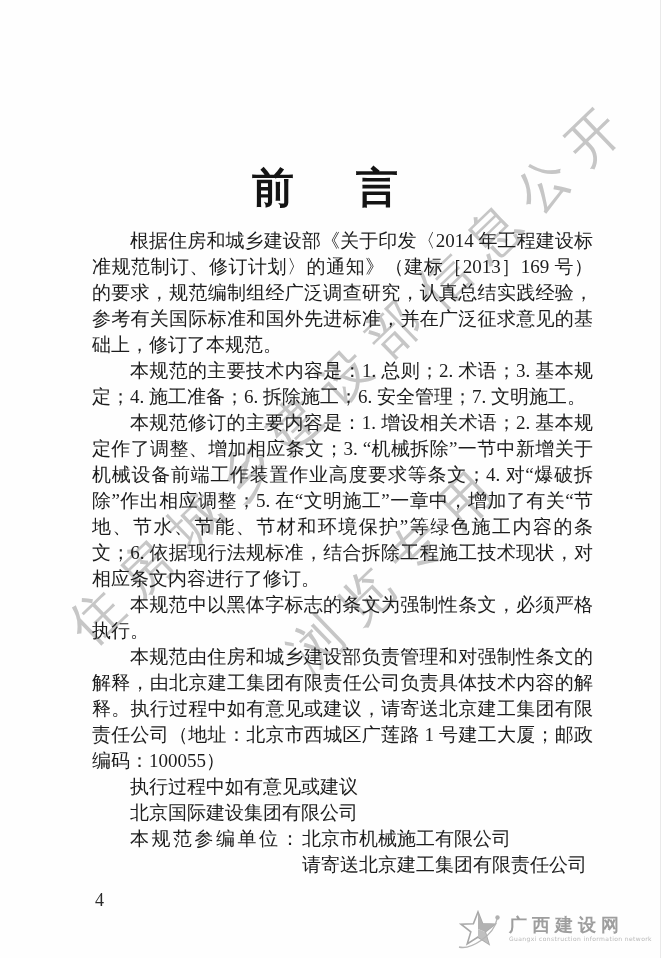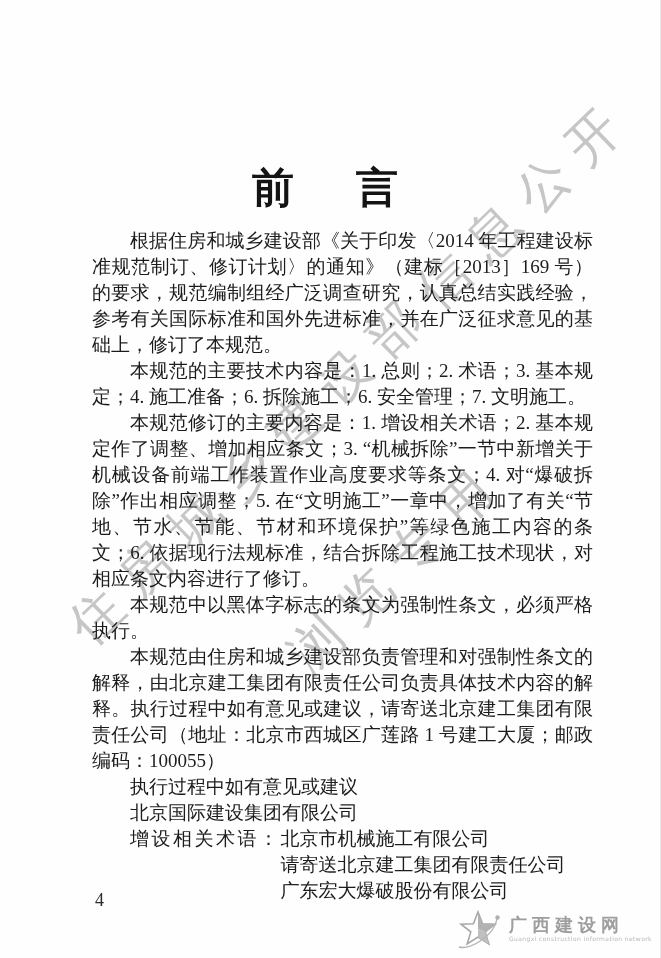--- a/index.html
+++ b/index.html
@@ -74,25 +74,24 @@
     <p>本规范由住房和城乡建设部负责管理和对强制性条文的解释，由北京建工集团有限责任公司负责具体技术内容的解释。执行过程中如有意见或建议，请寄送北京建工集团有限责任公司（地址：北京市西城区广莲路 1 号建工大厦；邮政编码：100055）</p>
 
     <div class="credit-row">
       <span class="credit-orgs">
         <span class="org">执行过程中如有意见或建议</span>
         <span class="org">北京国际建设集团有限公司</span>
       </span>
     </div>
 
     <div class="credit-row">
-      <span class="credit-label">增设相关术语：</span>
+      <span class="credit-label">本规范参编单位：</span>
       <span class="credit-orgs">
         <span class="org">北京市机械施工有限公司</span>
         <span class="org">请寄送北京建工集团有限责任公司</span>
-        <span class="org">广东宏大爆破股份有限公司</span>
       </span>
     </div>
   </div>
 
   <div class="page-number">4</div>
 
   <div class="site-logo">
     <span style="display:inline-block;width:44px;height:46px;">
       <svg width="44" height="46" viewBox="0 0 44 46" xmlns="http://www.w3.org/2000/svg">
 

